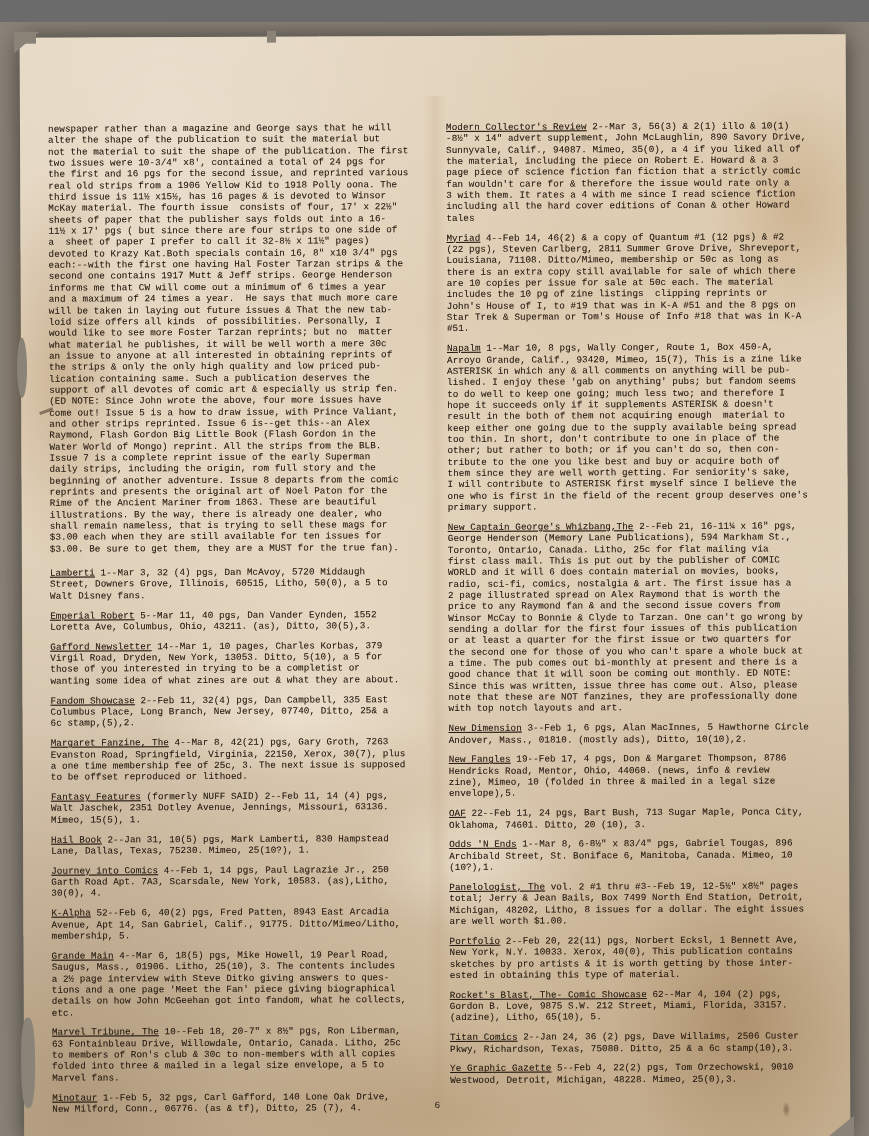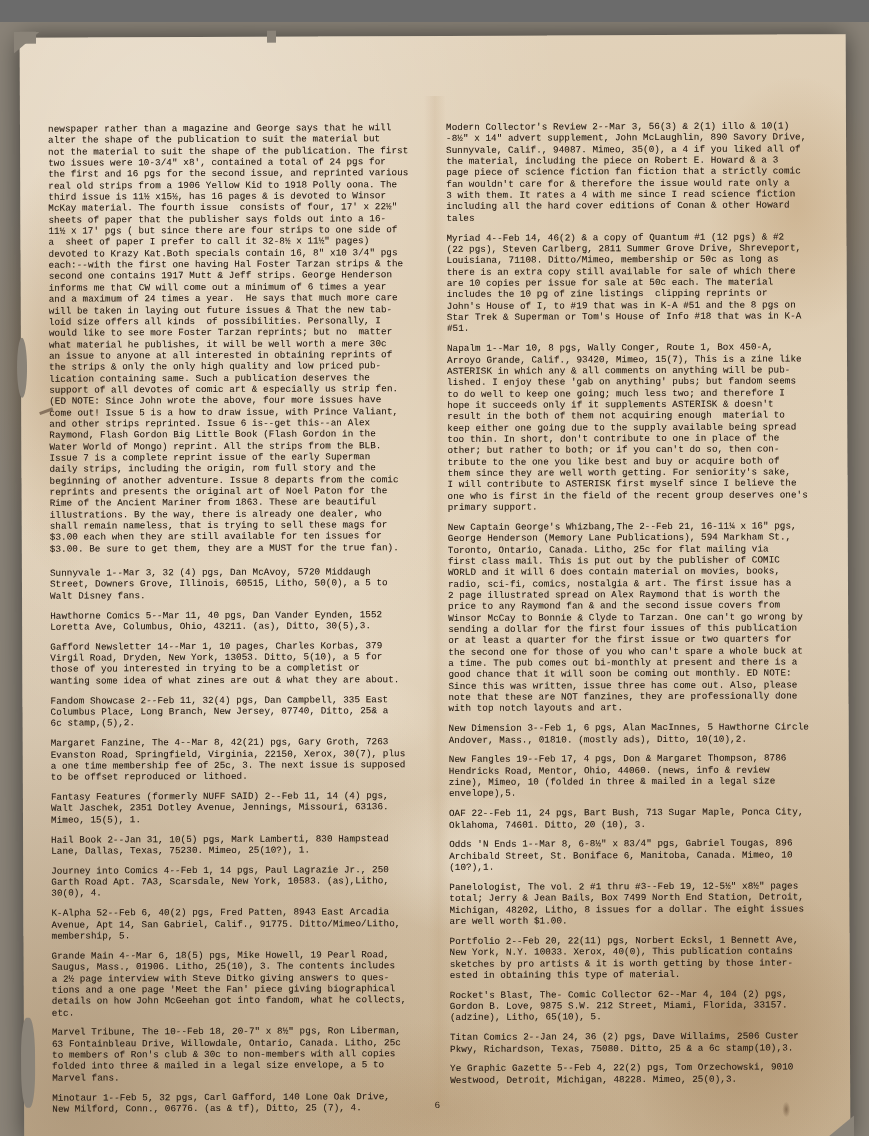--- a/index.html
+++ b/index.html
@@ -86,20 +86,21 @@
     font-size: 9.3px;
     line-height: 11.35px;
     color: #241a12;
     margin: 0 0 8.5px 0;
     text-align: left;
     letter-spacing: 0.05px;
     white-space: pre-wrap;
     text-shadow: 0 0 0.6px rgba(60,40,20,0.35);
   }
   .entry .u {
+    text-decoration: underline;
     text-underline-offset: 1px;
   }
   .lead {
     margin-bottom: 13px;
   }
   .pagenum {
     position: absolute;
     left: 50%;
     bottom: 30px;
     transform: translateX(-50%);
@@ -182,24 +183,24 @@
 Issue 7 is a complete reprint issue of the early Superman
 daily strips, including the origin, rom full story and the
 beginning of another adventure. Issue 8 departs from the comic
 reprints and presents the original art of Noel Paton for the
 Rime of the Ancient Mariner from 1863. These are beautiful
 illustrations. By the way, there is already one dealer, who
 shall remain nameless, that is trying to sell these mags for
 $3.00 each when they are still available for ten issues for
 $3.00. Be sure to get them, they are a MUST for the true fan).</p>
 
-          <p class="entry"><span class="u">Sunnyvale</span><span> 1--Mar 3, 32 (4) pgs, Dan McAvoy, 5720 Middaugh
+          <p class="entry"><span class="u">Lamberti</span><span> 1--Mar 3, 32 (4) pgs, Dan McAvoy, 5720 Middaugh
 Street, Downers Grove, Illinois, 60515, Litho, 50(0), a 5 to
 Walt Disney fans.</span></p>
-          <p class="entry"><span class="u">Hawthorne Comics</span><span> 5--Mar 11, 40 pgs, Dan Vander Eynden, 1552
+          <p class="entry"><span class="u">Emperial Robert</span><span> 5--Mar 11, 40 pgs, Dan Vander Eynden, 1552
 Loretta Ave, Columbus, Ohio, 43211. (as), Ditto, 30(5),3.</span></p>
           <p class="entry"><span class="u">Gafford Newsletter</span><span> 14--Mar 1, 10 pages, Charles Korbas, 379
 Virgil Road, Dryden, New York, 13053. Ditto, 5(10), a 5 for
 those of you interested in trying to be a completist or
 wanting some idea of what zines are out &amp; what they are about.</span></p>
           <p class="entry"><span class="u">Fandom Showcase</span><span> 2--Feb 11, 32(4) pgs, Dan Campbell, 335 East
 Columbus Place, Long Branch, New Jersey, 07740, Ditto, 25&amp; a
 6c stamp,(5),2.</span></p>
           <p class="entry"><span class="u">Margaret Fanzine, The</span><span> 4--Mar 8, 42(21) pgs, Gary Groth, 7263
 Evanston Road, Springfield, Virginia, 22150, Xerox, 30(7), plus
@@ -294,21 +295,21 @@
 Archibald Street, St. Boniface 6, Manitoba, Canada. Mimeo, 10
 (10?),1.</span></p>
           <p class="entry"><span class="u">Panelologist, The</span><span> vol. 2 #1 thru #3--Feb 19, 12-5½" x8½" pages
 total; Jerry &amp; Jean Bails, Box 7499 North End Station, Detroit,
 Michigan, 48202, Litho, 8 issues for a dollar. The eight issues
 are well worth $1.00.</span></p>
           <p class="entry"><span class="u">Portfolio</span><span> 2--Feb 20, 22(11) pgs, Norbert Ecksl, 1 Bennett Ave,
 New York, N.Y. 10033. Xerox, 40(0), This publication contains
 sketches by pro artists &amp; it is worth getting by those inter-
 ested in obtaining this type of material.</span></p>
-          <p class="entry"><span class="u">Rocket's Blast, The- Comic Collector</span><span> 62--Mar 4, 104 (2) pgs,
+          <p class="entry"><span class="u">Rocket's Blast, The- Comic Showcase</span><span> 62--Mar 4, 104 (2) pgs,
 Gordon B. Love, 9875 S.W. 212 Street, Miami, Florida, 33157.
 (adzine), Litho, 65(10), 5.</span></p>
           <p class="entry"><span class="u">Titan Comics</span><span> 2--Jan 24, 36 (2) pgs, Dave Willaims, 2506 Custer
 Pkwy, Richardson, Texas, 75080. Ditto, 25 &amp; a 6c stamp(10),3.</span></p>
           <p class="entry"><span class="u">Ye Graphic Gazette</span><span> 5--Feb 4, 22(2) pgs, Tom Orzechowski, 9010
 Westwood, Detroit, Michigan, 48228. Mimeo, 25(0),3.</span></p>
         </div>
 
       </div>
     </div>

